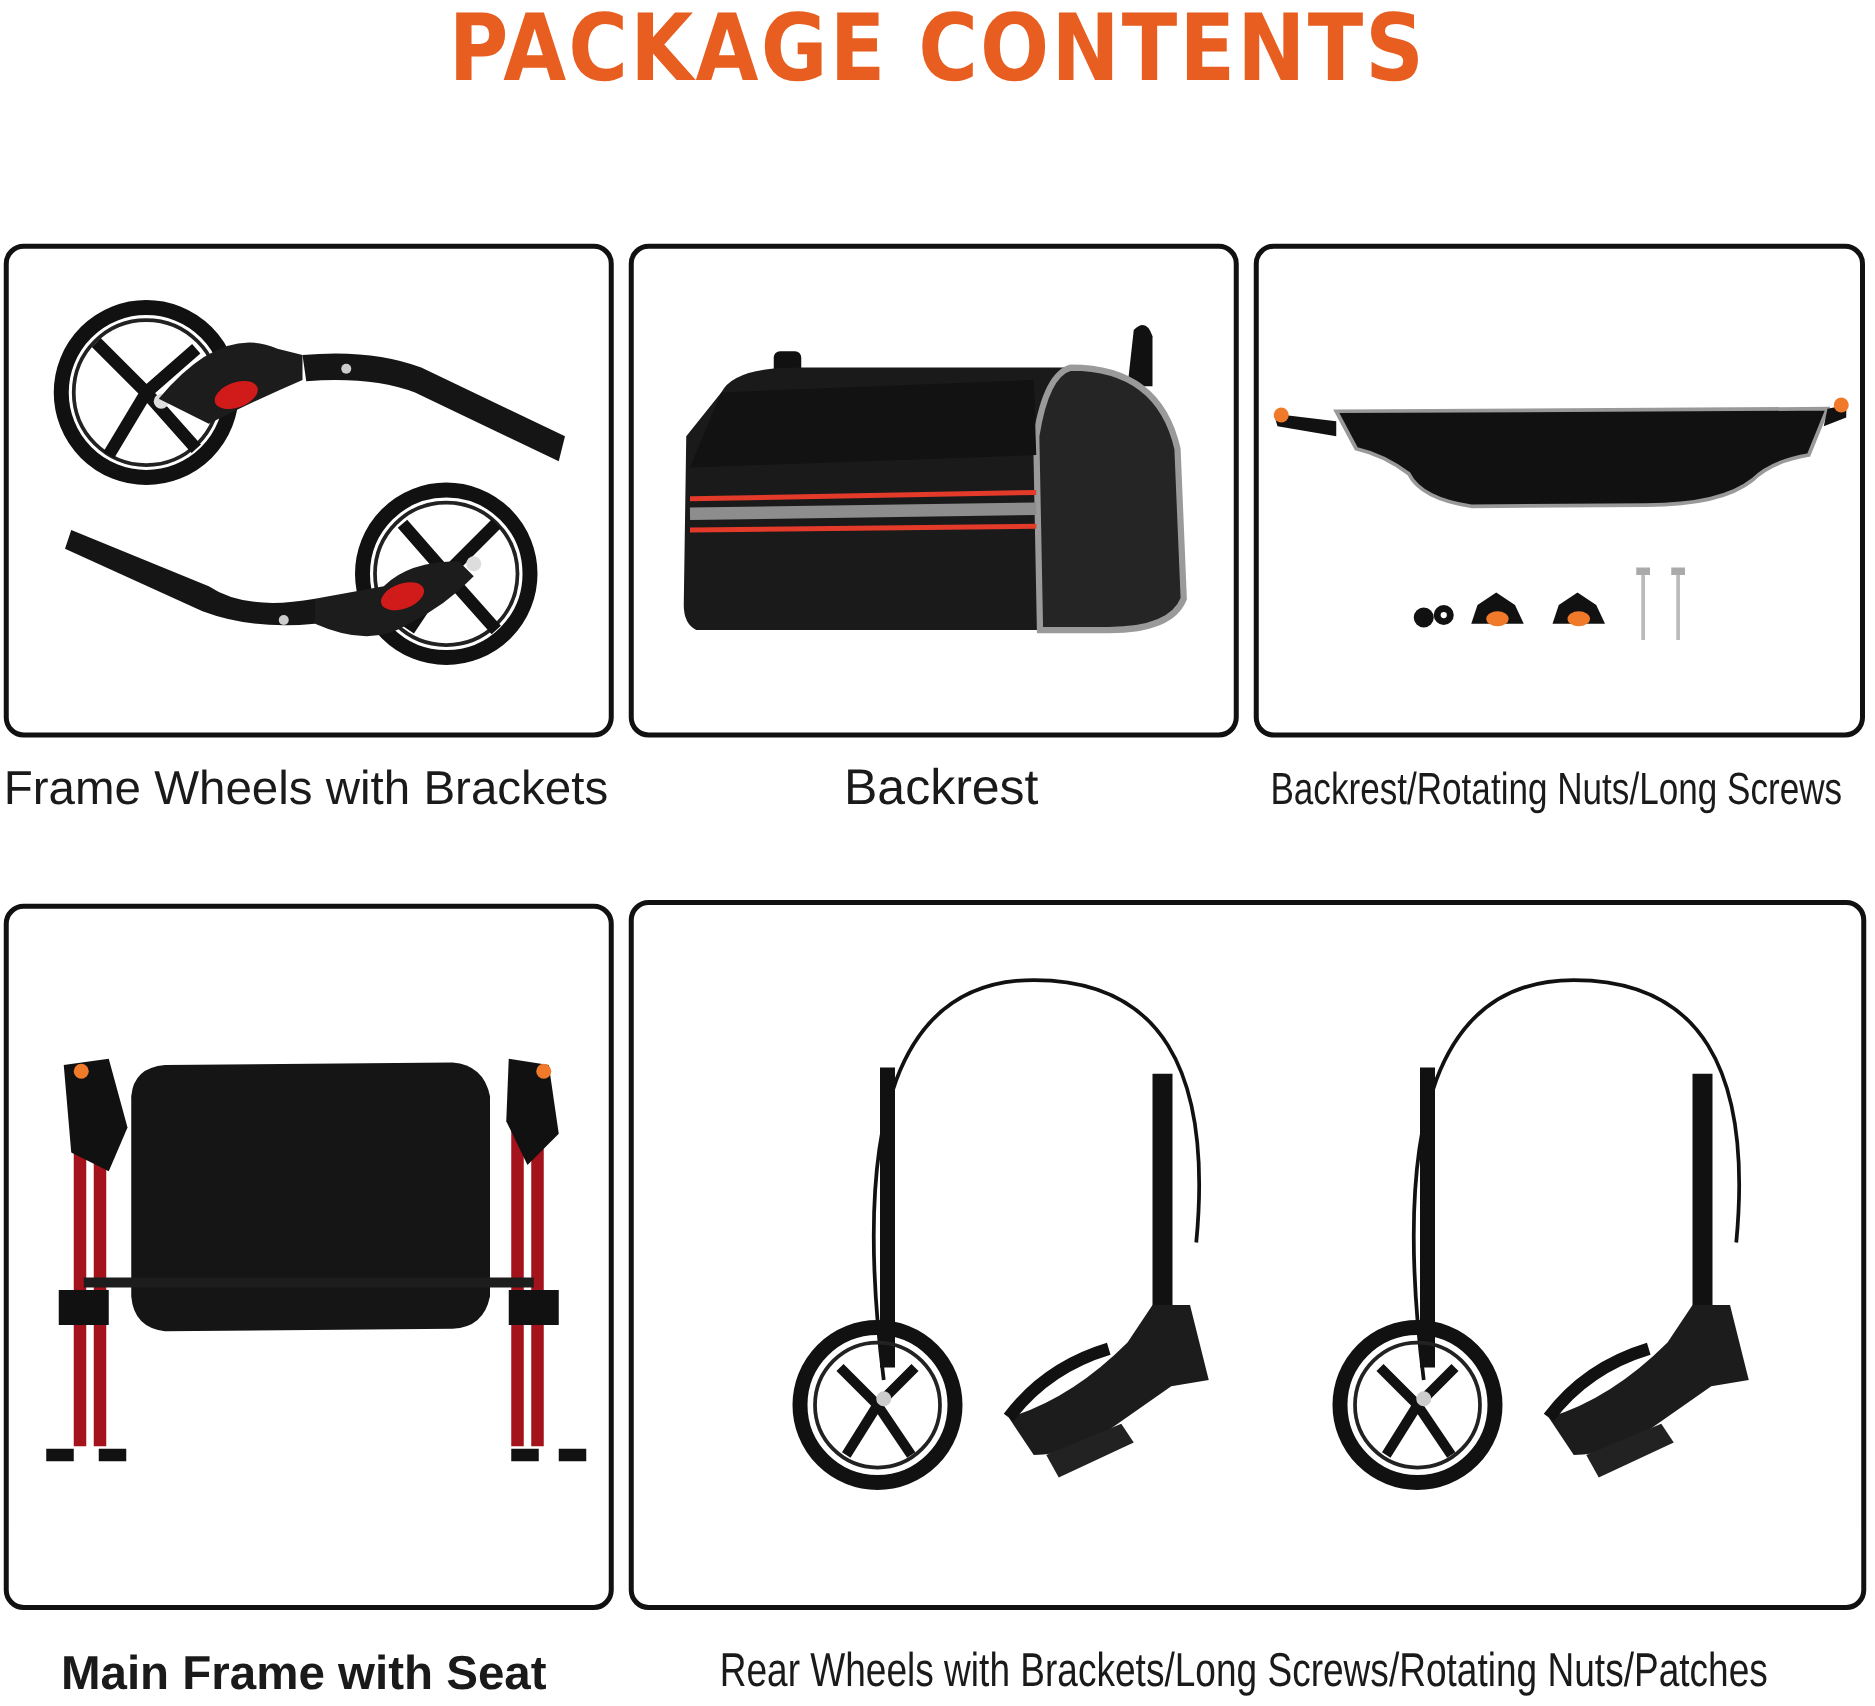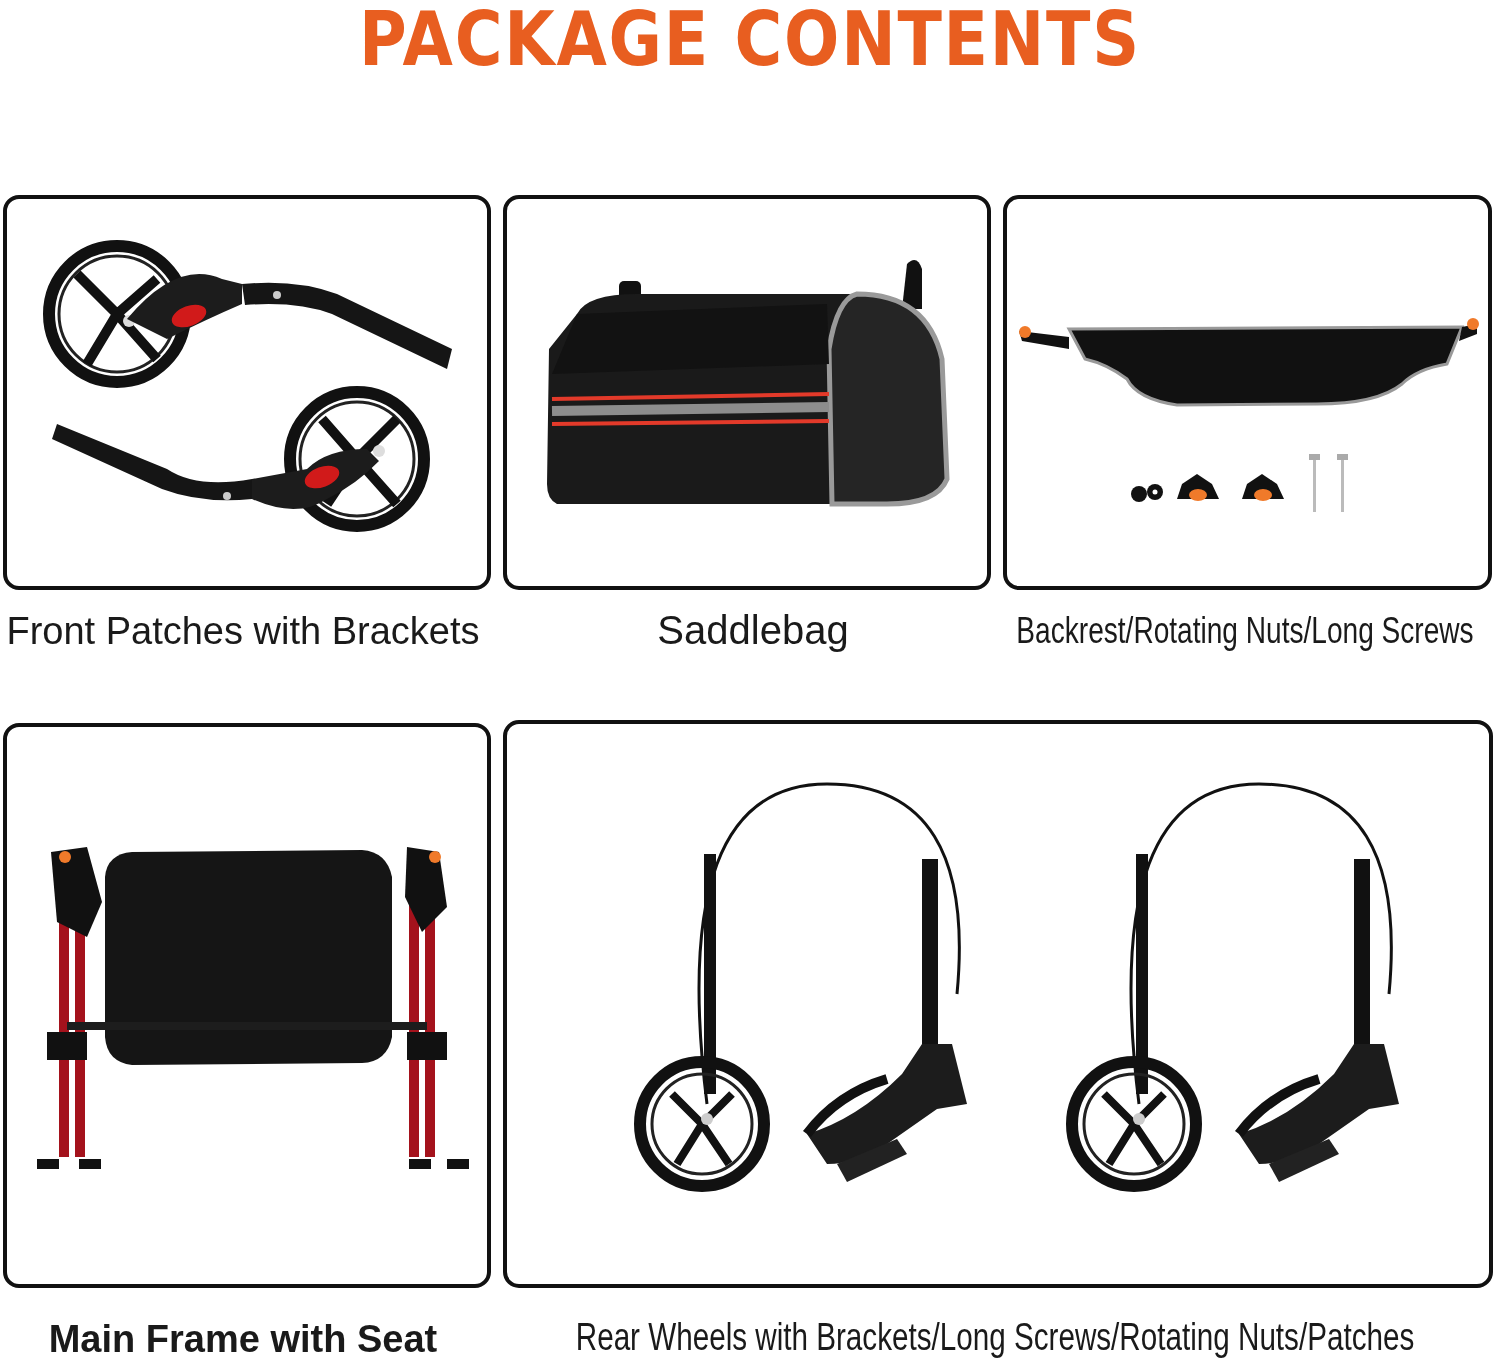--- a/index.html
+++ b/index.html
@@ -35,35 +35,35 @@
     <circle cx="350" cy="260" r="67" fill="none" stroke="#111" stroke-width="12"></circle>
     <circle cx="350" cy="260" r="57" fill="none" stroke="#222" stroke-width="3"></circle>
     <path d="M350 260 L315 220 M350 260 L390 220 M350 260 L320 305 M350 260 L390 305" stroke="#111" stroke-width="10"></path>
     <circle cx="372" cy="252" r="6" fill="#ddd"></circle>
     <path d="M360 250 Q320 250 300 270 L245 280 L245 300 Q290 320 320 300 Q350 285 372 262 Z" fill="#1c1c1c"></path>
     <ellipse cx="315" cy="278" rx="18" ry="10" fill="#d11a1a" transform="rotate(-20 315 278)"></ellipse>
     <path d="M245 280 Q190 290 160 270 L50 225 L45 240 L155 290 Q195 305 245 300 Z" fill="#151515"></path>
     <circle cx="220" cy="297" r="4" fill="#ccc"></circle>
   </svg>
 </div>
-<div class="cap" style="left:3px; top:610px; width:480px; font-size:38px;">Front Patches with Brackets</div>
+<div class="cap" style="left:3px; top:610px; width:480px; font-size:38px;">Frame Wheels with Brackets</div>
 
 <div class="box" style="left:503px; top:195px; width:488px; height:395px;">
   <svg width="480" height="387" viewBox="0 0 480 387">
     <rect x="112" y="82" width="22" height="30" rx="5" fill="#111"></rect>
     <path d="M400 65 Q410 55 415 70 L415 110 L395 110 Z" fill="#111"></path>
     <path d="M70 115 Q80 95 130 95 L350 95 Q420 95 435 160 L440 280 Q430 305 380 305 L50 305 Q40 300 40 285 L42 150 Z" fill="#1a1a1a"></path>
     <path d="M350 95 Q420 95 435 160 L440 280 Q430 305 380 305 L325 305 L322 150 Q330 100 350 95 Z" fill="#252525" stroke="#9a9a9a" stroke-width="5"></path>
     <path d="M70 115 L320 105 L322 165 L45 175 Z" fill="#121212"></path>
     <path d="M45 200 L322 195" stroke="#e33a2a" stroke-width="4"></path>
     <path d="M45 212 L322 208" stroke="#8d8d8d" stroke-width="10"></path>
     <path d="M45 225 L322 222" stroke="#e33a2a" stroke-width="4"></path>
   </svg>
 </div>
-<div class="cap" style="left:503px; top:608px; width:500px; font-size:40px;">Saddlebag</div>
+<div class="cap" style="left:503px; top:608px; width:500px; font-size:40px;">Backrest</div>
 
 <div class="box" style="left:1003px; top:195px; width:489px; height:395px;">
   <svg width="481" height="387" viewBox="0 0 481 387">
     <path d="M62 130 L455 128 L440 165 Q410 170 395 185 Q370 205 310 205 L170 206 Q130 200 120 180 Q100 165 78 160 Z" fill="#111" stroke="#999" stroke-width="3"></path>
     <path d="M12 132 L62 138 L62 150 L15 142 Z" fill="#111"></path>
     <circle cx="18" cy="133" r="6" fill="#f07a2a"></circle>
     <path d="M455 128 L470 125 L470 135 L452 142 Z" fill="#111"></path>
     <circle cx="466" cy="125" r="6" fill="#f07a2a"></circle>
     <circle cx="132" cy="295" r="8" fill="#111"></circle>
       <circle cx="148" cy="293" r="8" fill="#111"></circle>

